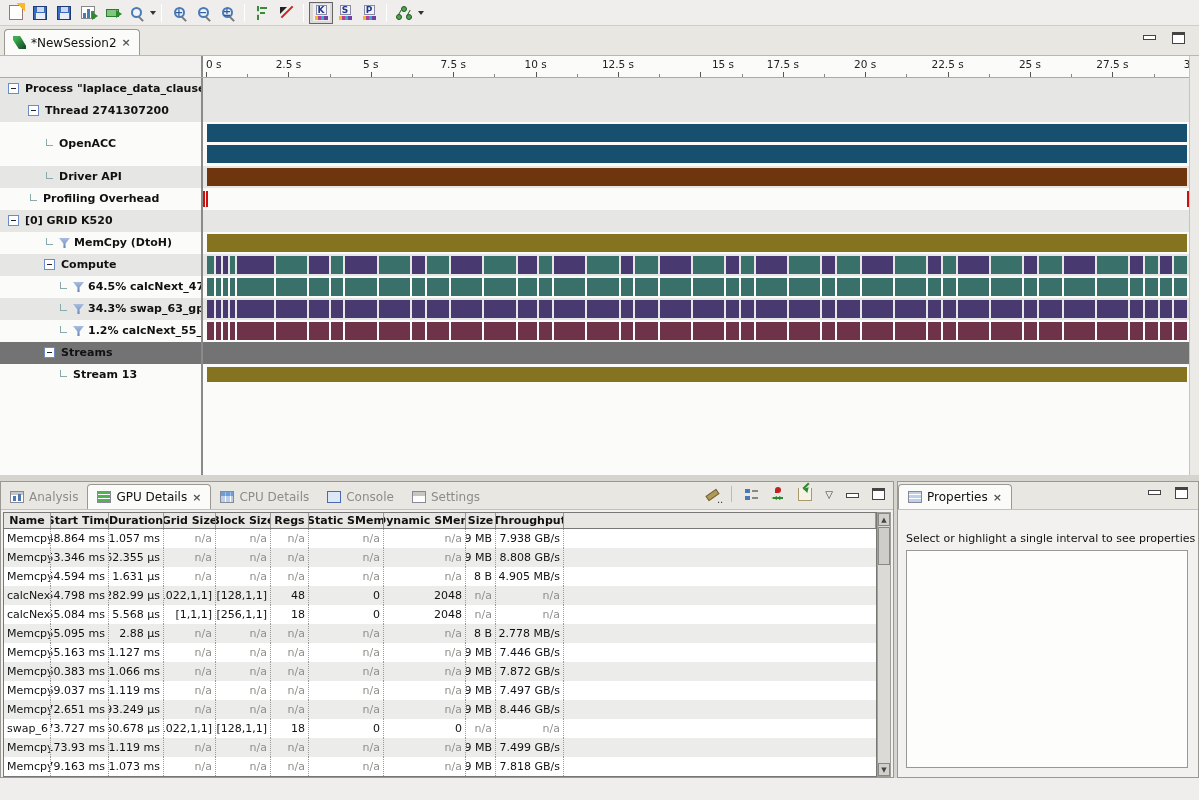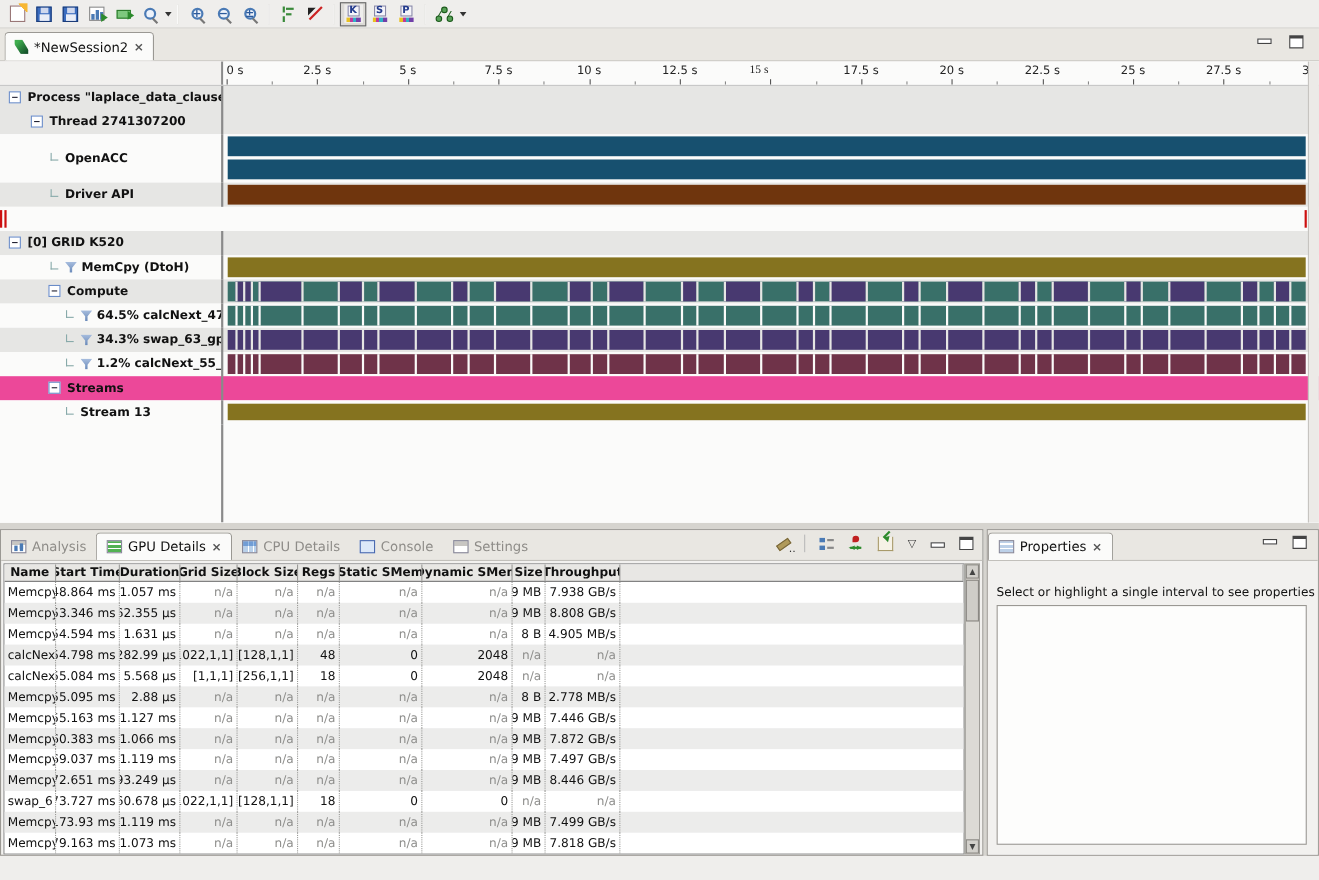--- a/index.html
+++ b/index.html
@@ -258,21 +258,21 @@
           <div class="rt-minor" style="left: 209px;"></div>
           <div class="rt-label" style="left: 250.2px; transform: translateX(-50%);">7.5 s</div>
           <div class="rt-tick" style="left: 250.2px;"></div>
           <div class="rt-minor" style="left: 291.4px;"></div>
           <div class="rt-label" style="left: 332.6px; transform: translateX(-50%);">10 s</div>
           <div class="rt-tick" style="left: 332.6px;"></div>
           <div class="rt-minor" style="left: 373.8px;"></div>
           <div class="rt-label" style="left: 415px; transform: translateX(-50%);">12.5 s</div>
           <div class="rt-tick" style="left: 415px;"></div>
           <div class="rt-minor" style="left: 456.2px;"></div>
-          <div class="rt-label" style="left: 487px; transform: translateX(-50%); font-family: Liberation Serif, serif;">15 s</div>
+          <div class="rt-label" style="left: 520px; transform: translateX(-50%);">15 s</div>
           <div class="rt-tick" style="left: 497.4px;"></div>
           <div class="rt-minor" style="left: 538.6px;"></div>
           <div class="rt-label" style="left: 579.8px; transform: translateX(-50%);">17.5 s</div>
           <div class="rt-tick" style="left: 579.8px;"></div>
           <div class="rt-minor" style="left: 621px;"></div>
           <div class="rt-label" style="left: 662.2px; transform: translateX(-50%);">20 s</div>
           <div class="rt-tick" style="left: 662.2px;"></div>
           <div class="rt-minor" style="left: 703.4px;"></div>
           <div class="rt-label" style="left: 744.6px; transform: translateX(-50%);">22.5 s</div>
           <div class="rt-tick" style="left: 744.6px;"></div>
@@ -315,20 +315,24 @@
         <div class="tl-row" style="height: 22px; background: rgb(230, 230, 228);">
           <div class="tl-label">
             <span class="elbow" style="left: 46px; top: 6px;"></span>
             <span style="position: absolute; left: 59px; top: 4px;">Driver API</span>
           </div>
           <div class="tl-lane">
             <div class="bar" style="top: 2px; height: 18px; background: rgb(111, 53, 13);"></div>
           </div>
         </div>
         <div class="tl-row" style="height: 22px; background: rgb(251, 251, 250);">
+          <div class="tl-label">
+            <span class="elbow" style="left: 30px; top: 6px;"></span>
+            <span style="position: absolute; left: 43px; top: 4px;">Profiling Overhead</span>
+          </div>
           <div class="tl-lane">
             <div style="position: absolute; left: 0%; width: 2px; top: 3px; height: 16px; background: rgb(204, 16, 16);"></div>
             <div style="position: absolute; left: 0.35%; width: 2px; top: 3px; height: 16px; background: rgb(204, 16, 16);"></div>
             <div style="position: absolute; left: 99.75%; width: 2px; top: 3px; height: 16px; background: rgb(204, 16, 16);"></div>
           </div>
         </div>
         <div class="tl-row" style="height: 22px; background: rgb(230, 230, 228);">
           <div class="tl-label">
             <span class="expander" style="left: 8px; top: 5px;"></span>
             <span style="position: absolute; left: 25px; top: 4px;">[0] GRID K520</span>
@@ -566,21 +570,21 @@
               <div style="position: absolute; left: 84.7%; width: 2px; top: 0px; bottom: 0px; background: rgb(251, 251, 250);"></div>
               <div style="position: absolute; left: 87.2%; width: 2px; top: 0px; bottom: 0px; background: rgb(251, 251, 250);"></div>
               <div style="position: absolute; left: 90.6%; width: 2px; top: 0px; bottom: 0px; background: rgb(251, 251, 250);"></div>
               <div style="position: absolute; left: 94%; width: 2px; top: 0px; bottom: 0px; background: rgb(251, 251, 250);"></div>
               <div style="position: absolute; left: 95.5%; width: 2px; top: 0px; bottom: 0px; background: rgb(251, 251, 250);"></div>
               <div style="position: absolute; left: 97%; width: 2px; top: 0px; bottom: 0px; background: rgb(251, 251, 250);"></div>
               <div style="position: absolute; left: 98.5%; width: 2px; top: 0px; bottom: 0px; background: rgb(251, 251, 250);"></div>
             </div>
           </div>
         </div>
-        <div class="tl-row" style="height: 22px; background: #ec4899; justify-content: flex-end;">
+        <div class="tl-row" style="height: 22px; background: #737373; justify-content: flex-end;">
           <div class="tl-label">
             <span class="expander" style="left: 44px; top: 5px;"></span>
             <span style="position: absolute; left: 61px; top: 4px;">Streams</span>
           </div>
           <div class="tl-lane"></div>
         </div>
         <div class="tl-row" style="height: 22px; background: rgb(251, 251, 250);">
           <div class="tl-label">
             <span class="elbow" style="left: 60px; top: 6px;"></span>
             <span style="position: absolute; left: 73px; top: 4px;">Stream 13</span>

